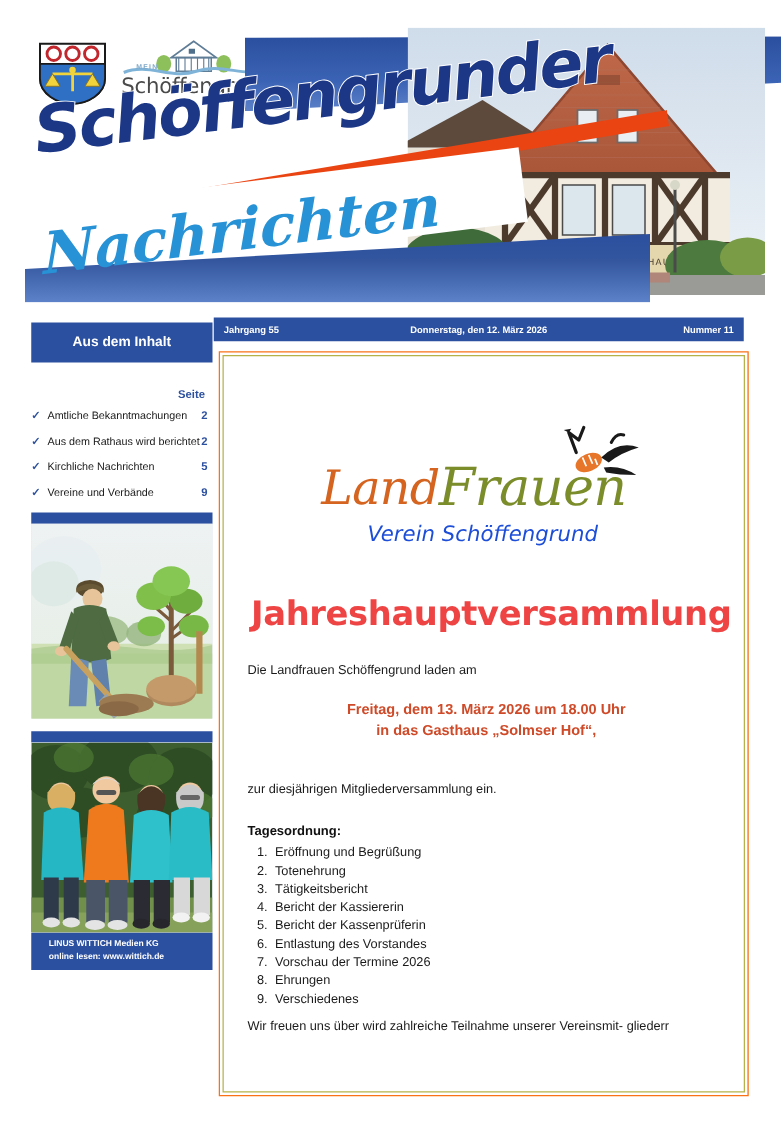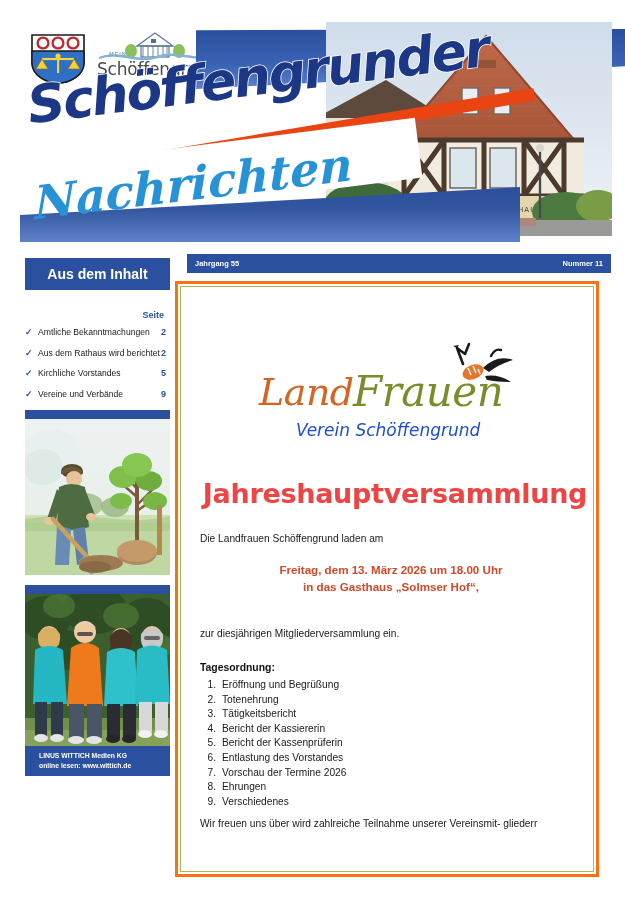--- a/index.html
+++ b/index.html
@@ -130,21 +130,21 @@
     color: #2792d6;
     letter-spacing: 0px;
     transform: rotate(-7deg) skewX(-6deg);
     transform-origin: 0 0;
     white-space: nowrap;
   }
 
   
   #datebar {
     position: absolute;
-    left: 187px; top: 254px;
+    left: 171px; top: 254px;
     width: 424px; height: 19px;
     background: #2c50a0;
     color: #ffffff;
     font-size: 7.5px;
     font-weight: bold;
     text-decoration: underline;
   }
   #datebar .db-left {
     position: absolute; left: 8px; top: 5px;
   }
@@ -159,21 +159,21 @@
   
   #leftcol {
     position: absolute;
     left: 25px; top: 258px;
     width: 145px;
   }
   .inhalt-header {
     width: 145px; height: 32px;
     background: #2c50a0;
     color: #ffffff;
-    font-size: 14px;
+    font-size: 11px;
     font-weight: bold;
     display: flex;
     align-items: center;
     justify-content: center;
   }
   .seite-label {
     margin-top: 20px;
     text-align: right;
     font-size: 9px;
     font-weight: bold;
@@ -233,21 +233,21 @@
     box-sizing: border-box;
     margin-top: 0px;
   }
 
   
   #mainpanel {
     position: absolute;
     left: 175px; top: 281px;
     width: 424px; height: 596px;
     background: #ffffff;
-    border: 3px solid #f97316;
+    border: 1px solid #f97316;
     box-sizing: border-box;
     box-shadow: inset 0 0 0 2px #ffffff, inset 0 0 0 3px #b5b24a;
   }
   .panel-inner {
     position: absolute;
     left: 0; top: 0; right: 0; bottom: 0;
     padding: 0;
   }
 
   
@@ -463,20 +463,21 @@
   <div class="red-stripe"></div>
   <div class="white-band"></div>
   <div class="blue-band"></div>
 
   <div class="title-schoeffengrunder">Schöffengrunder</div>
   <div class="title-nachrichten">Nachrichten</div>
 </div>
 
 <div id="datebar">
   <span class="db-left">Jahrgang 55</span>
+  <span class="db-mid">Donnerstag, den 12. März 2026</span>
   <span class="db-right">Nummer 11</span>
 </div>
 
 <div id="leftcol">
 
   <div class="inhalt-header">Aus dem Inhalt</div>
 
   <div class="seite-label">Seite</div>
 
   <div class="toc-list">
@@ -488,21 +489,21 @@
     </div>
 
     <div class="toc-item">
       <span class="toc-check">✓</span>
       <span class="toc-text">Aus dem Rathaus wird berichtet</span>
       <span class="toc-page">2</span>
     </div>
 
     <div class="toc-item">
       <span class="toc-check">✓</span>
-      <span class="toc-text">Kirchliche Vorstandes</span>
+      <span class="toc-text">Kirchliche Nachrichten</span>
       <span class="toc-page">5</span>
     </div>
 
     <div class="toc-item">
       <span class="toc-check">✓</span>
       <span class="toc-text">Vereine und Verbände</span>
       <span class="toc-page">9</span>
     </div>
 
   </div>

